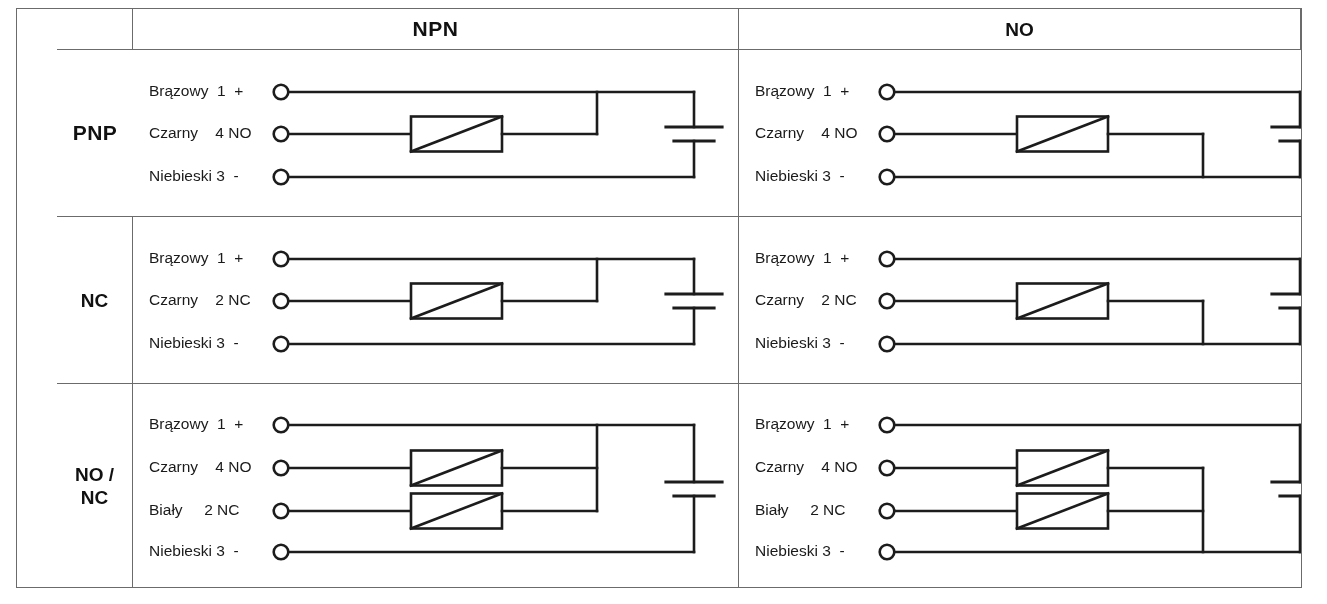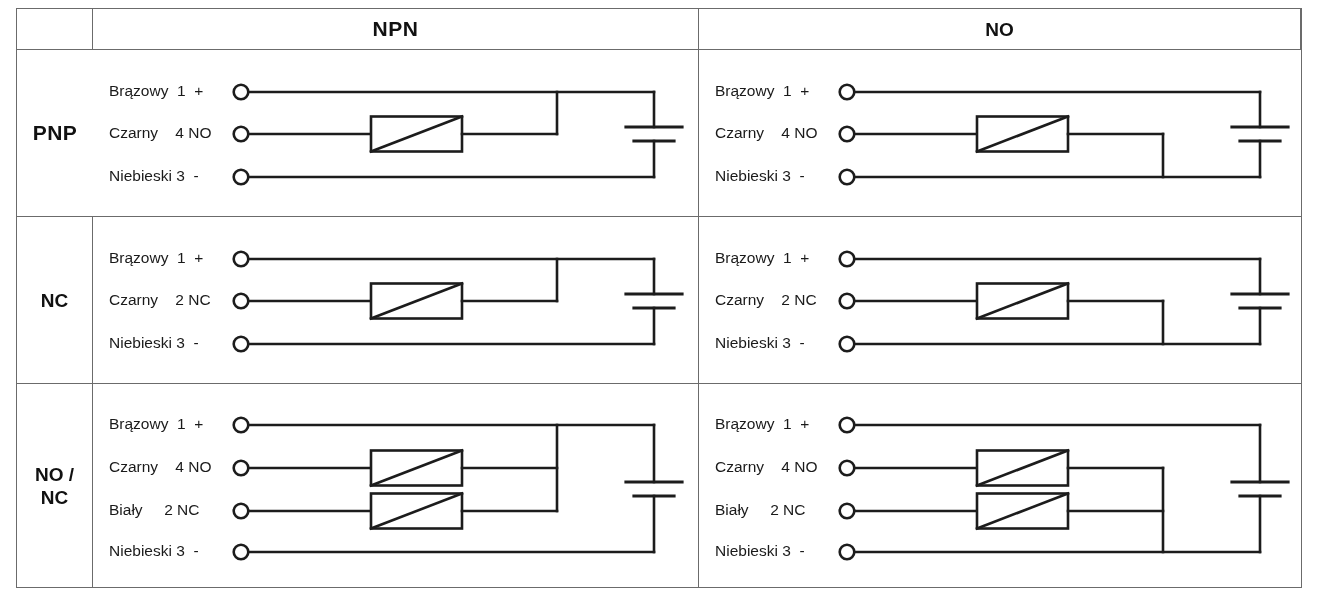--- a/index.html
+++ b/index.html
@@ -5,20 +5,21 @@
   html, body { margin: 0; padding: 0; background: #ffffff; }
   body { width: 1327px; height: 604px; font-family: "Liberation Sans", sans-serif; }
   .canvas { position: relative; width: 1327px; height: 604px; background: #ffffff; overflow: hidden; }
   .wiring-table {
     position: absolute; left: 16px; top: 8px; width: 1286px; height: 580px;
     border: 1.5px solid #6b6b6b;
     display: grid;
     grid-template-columns: 76px 606px 1fr;
     grid-template-rows: 41px 167px 167px 1fr;
     box-sizing: border-box;
+    padding-left: 40px;
   }
   .cell { position: relative; border-right: 1.5px solid #6b6b6b; border-bottom: 1.5px solid #6b6b6b; box-sizing: border-box; }
   .cell.col-last { border-right: none; }
   .cell.row-last { border-bottom: none; }
   .head-cell { display: flex; align-items: center; justify-content: center;
     font-weight: bold; font-size: 21px; color: #111111; letter-spacing: 0.5px; }
   .row-label-cell { display: flex; flex-direction: column; align-items: center; justify-content: center;
     font-weight: bold; font-size: 19px; line-height: 23px; color: #111111; }
   .diagram-cell { overflow: hidden; }
   .circuit-svg { position: absolute; left: 0; top: 0; }

